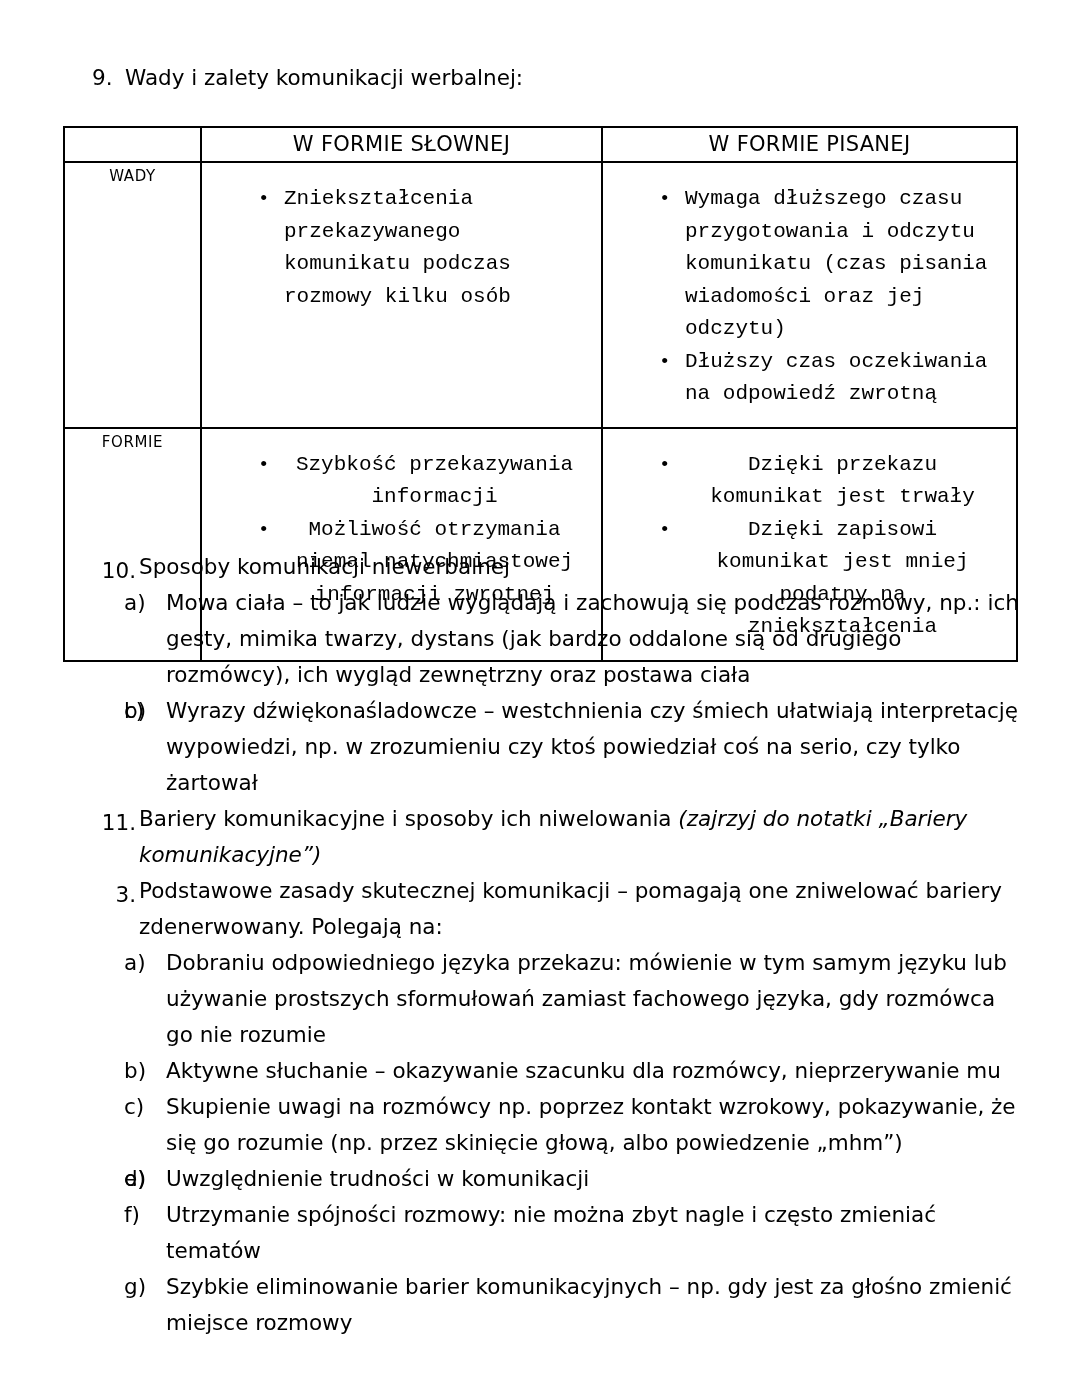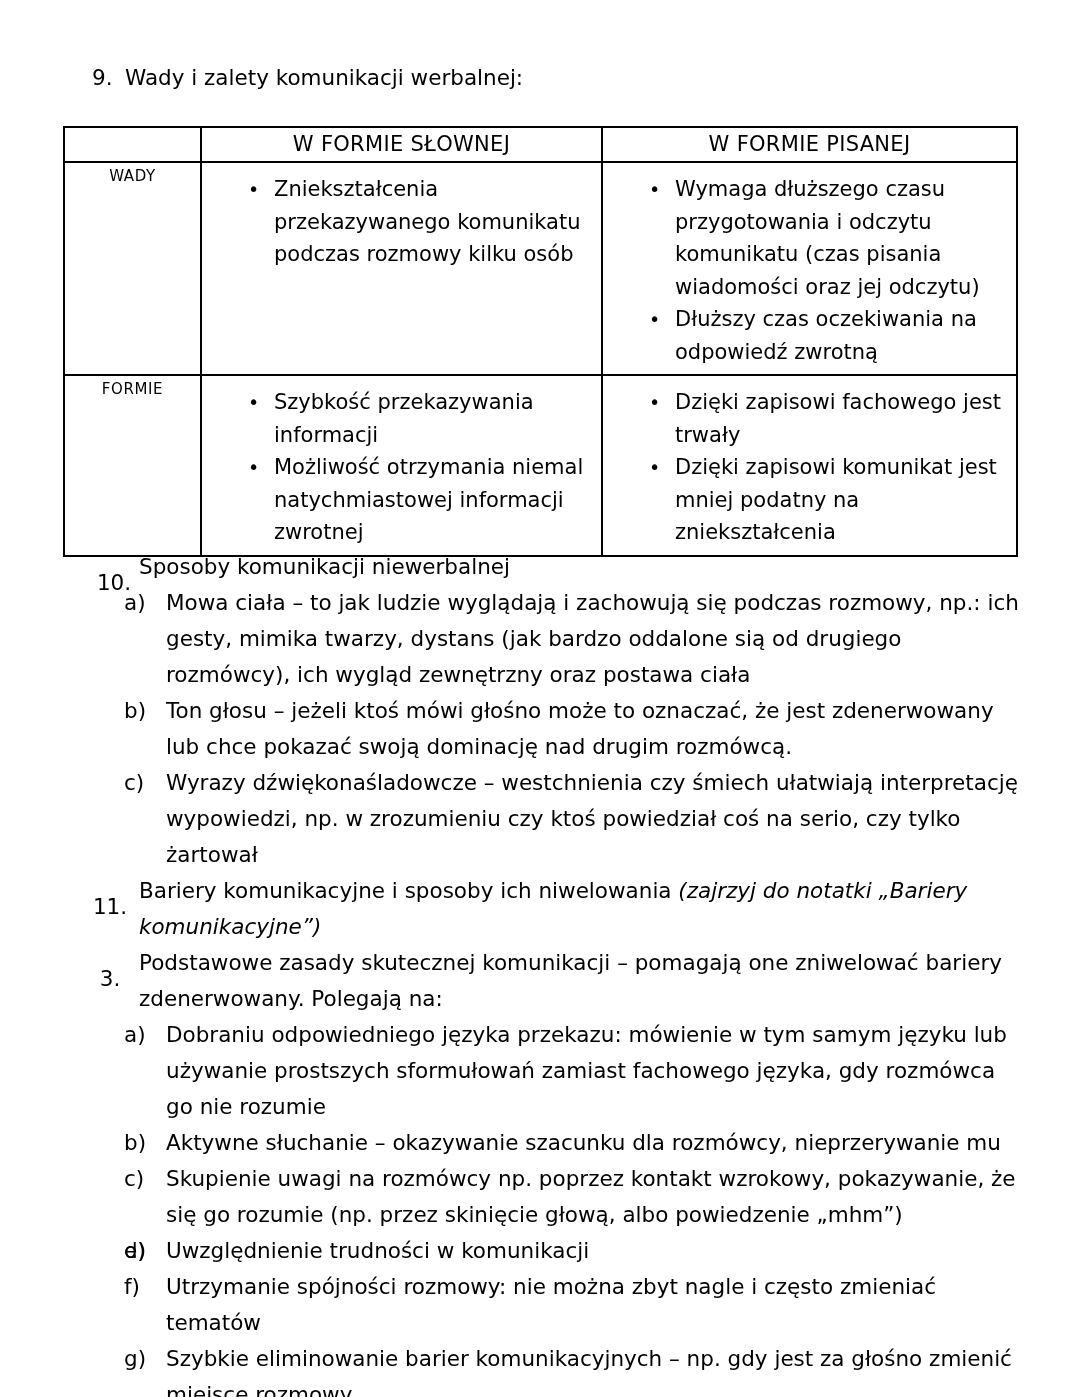--- a/index.html
+++ b/index.html
@@ -67,26 +67,27 @@
 
   .rowlabel {
     text-align: center;
     font-size: 15px;
     line-height: 26px;
     padding-top: 12px;
     letter-spacing: 0.6px;
   }
 
   td.wady-cell { height: 191px; }
-  td.zalety-cell { height: 164px; }
+  td.zalety-cell { height: 164px; text-align: center; }
 
   ul.bullets {
-    margin: 0;
+    margin: 10px;
     padding: 10px 6px 6px 46px;
     list-style: none;
+    font-family: Liberation Mono, monospace;
   }
   ul.bullets li {
     position: relative;
     font-size: 21px;
     line-height: 32.5px;
     margin: 0 0 0 0;
     padding-left: 26px;
   }
   ul.bullets li::before {
     content: "\2022";
@@ -108,23 +109,23 @@
     position: relative;
     padding-left: 139px;
     font-size: 21.5px;
     line-height: 36px;
     margin: 0;
     padding-right: 58px;
   }
   .lvl1 > .marker {
     position: absolute;
     left: 92px;
-    top: 16px;
+    top: 4px;
     width: 44px;
-    text-align: center;
+    text-align: right;
   }
   .lvl1.m-right > .marker {
     left: 84px;
     width: 52px;
   }
   .lvl2 {
     position: relative;
     padding-left: 166px;
     font-size: 21.5px;
     line-height: 36px;
@@ -180,41 +181,40 @@
       <tr>
         <td class="rowlabel">FORMIE</td>
         <td class="zalety-cell">
           <ul class="bullets">
             <li>Szybkość przekazywania informacji</li>
             <li>Możliwość otrzymania niemal natychmiastowej informacji zwrotnej</li>
           </ul>
         </td>
         <td class="zalety-cell">
           <ul class="bullets">
-            <li>Dzięki zapisowi fachowego jest trwały</li>
+            <li>Dzięki przekazu komunikat jest trwały</li>
             <li>Dzięki zapisowi komunikat jest mniej podatny na zniekształcenia</li>
           </ul>
         </td>
       </tr>
     </tbody>
   </table>
 
   <div class="content">
 
     <div class="lvl1">
       <span class="marker">10.</span>
       <span>Sposoby komunikacji niewerbalnej</span>
     </div>
     <div class="lvl2">
       <span class="marker">a)</span>
       <span>Mowa ciała – to jak ludzie wyglądają i zachowują się podczas rozmowy, np.: ich gesty, mimika twarzy, dystans (jak bardzo oddalone sią od drugiego rozmówcy), ich wygląd zewnętrzny oraz postawa ciała</span>
     </div>
     <div class="lvl2">
       <span class="marker">b)</span>
-      <span>Ton głosu – jeżeli ktoś mówi głośno może to oznaczać, że jest zdenerwowany lub chce pokazać swoją dominację nad drugim rozmówcą.</span>
     </div>
     <div class="lvl2">
       <span class="marker">c)</span>
       <span>Wyrazy dźwiękonaśladowcze – westchnienia czy śmiech ułatwiają interpretację wypowiedzi, np. w zrozumieniu czy ktoś powiedział coś na serio, czy tylko żartował</span>
     </div>
 
     <div class="lvl1 m-right">
       <span class="marker">11.</span>
       <span>Bariery komunikacyjne i sposoby ich niwelowania </span><span class="ital">(zajrzyj do notatki „Bariery komunikacyjne”)</span>
     </div>

